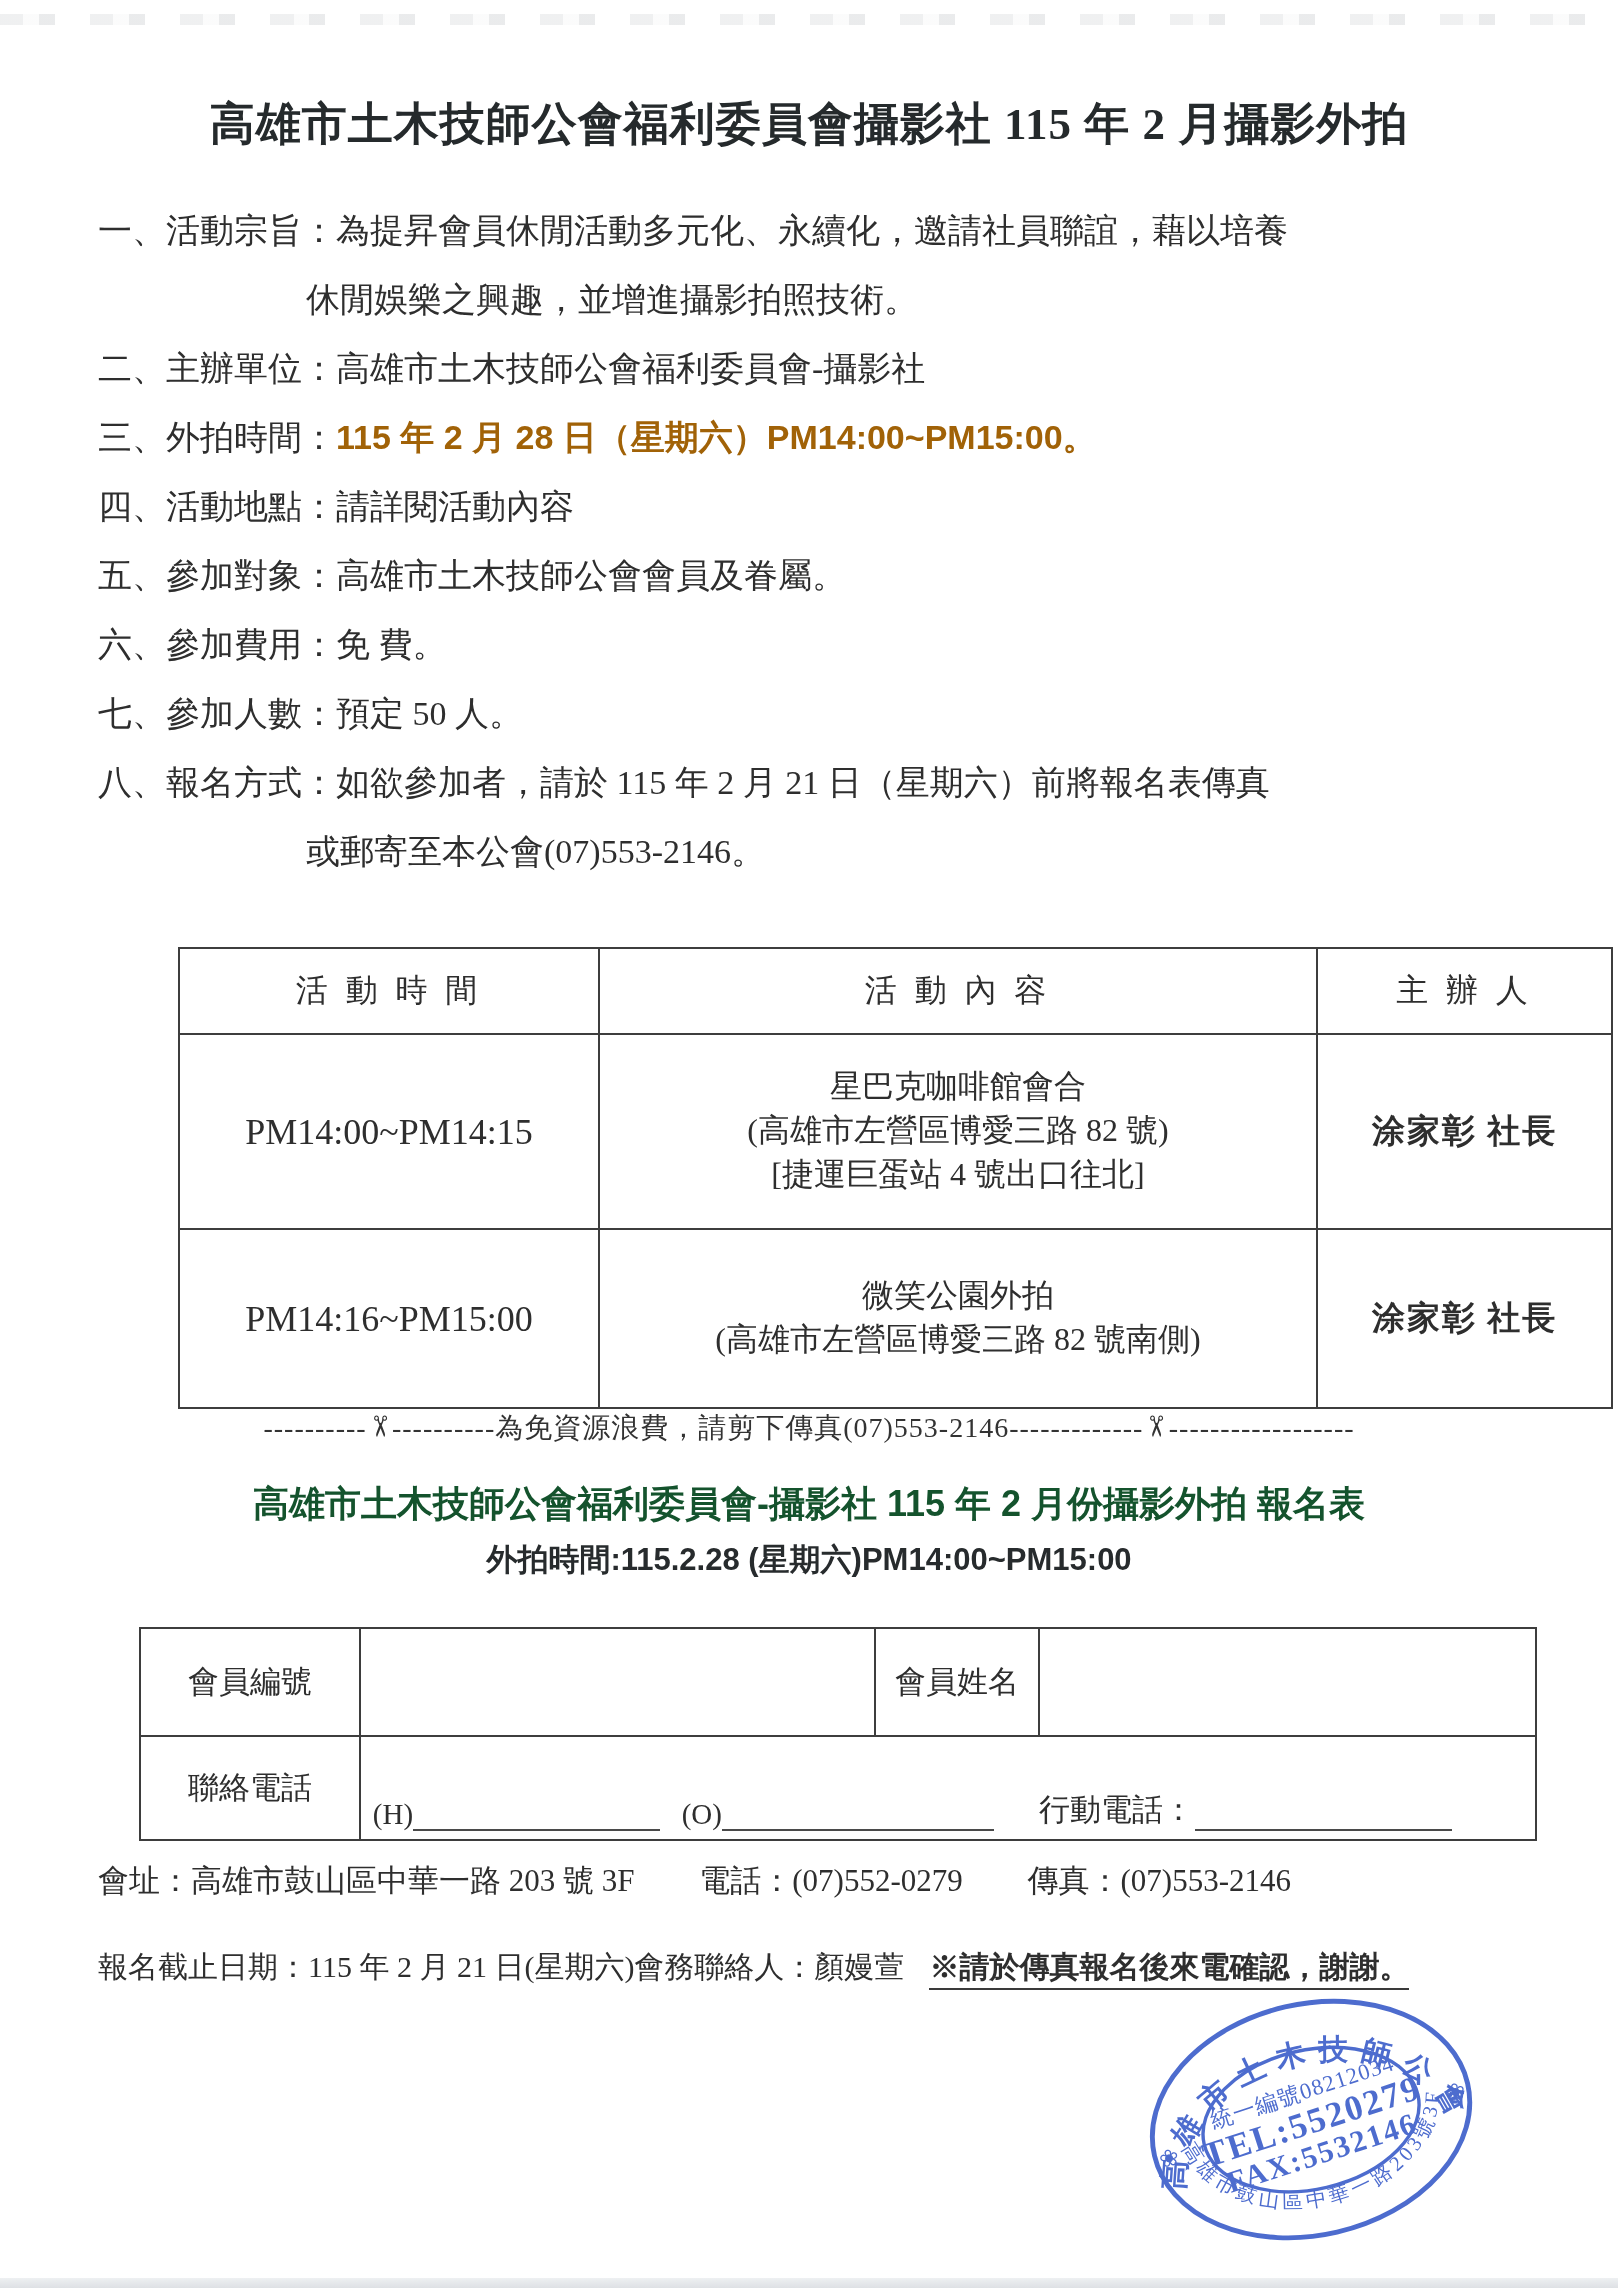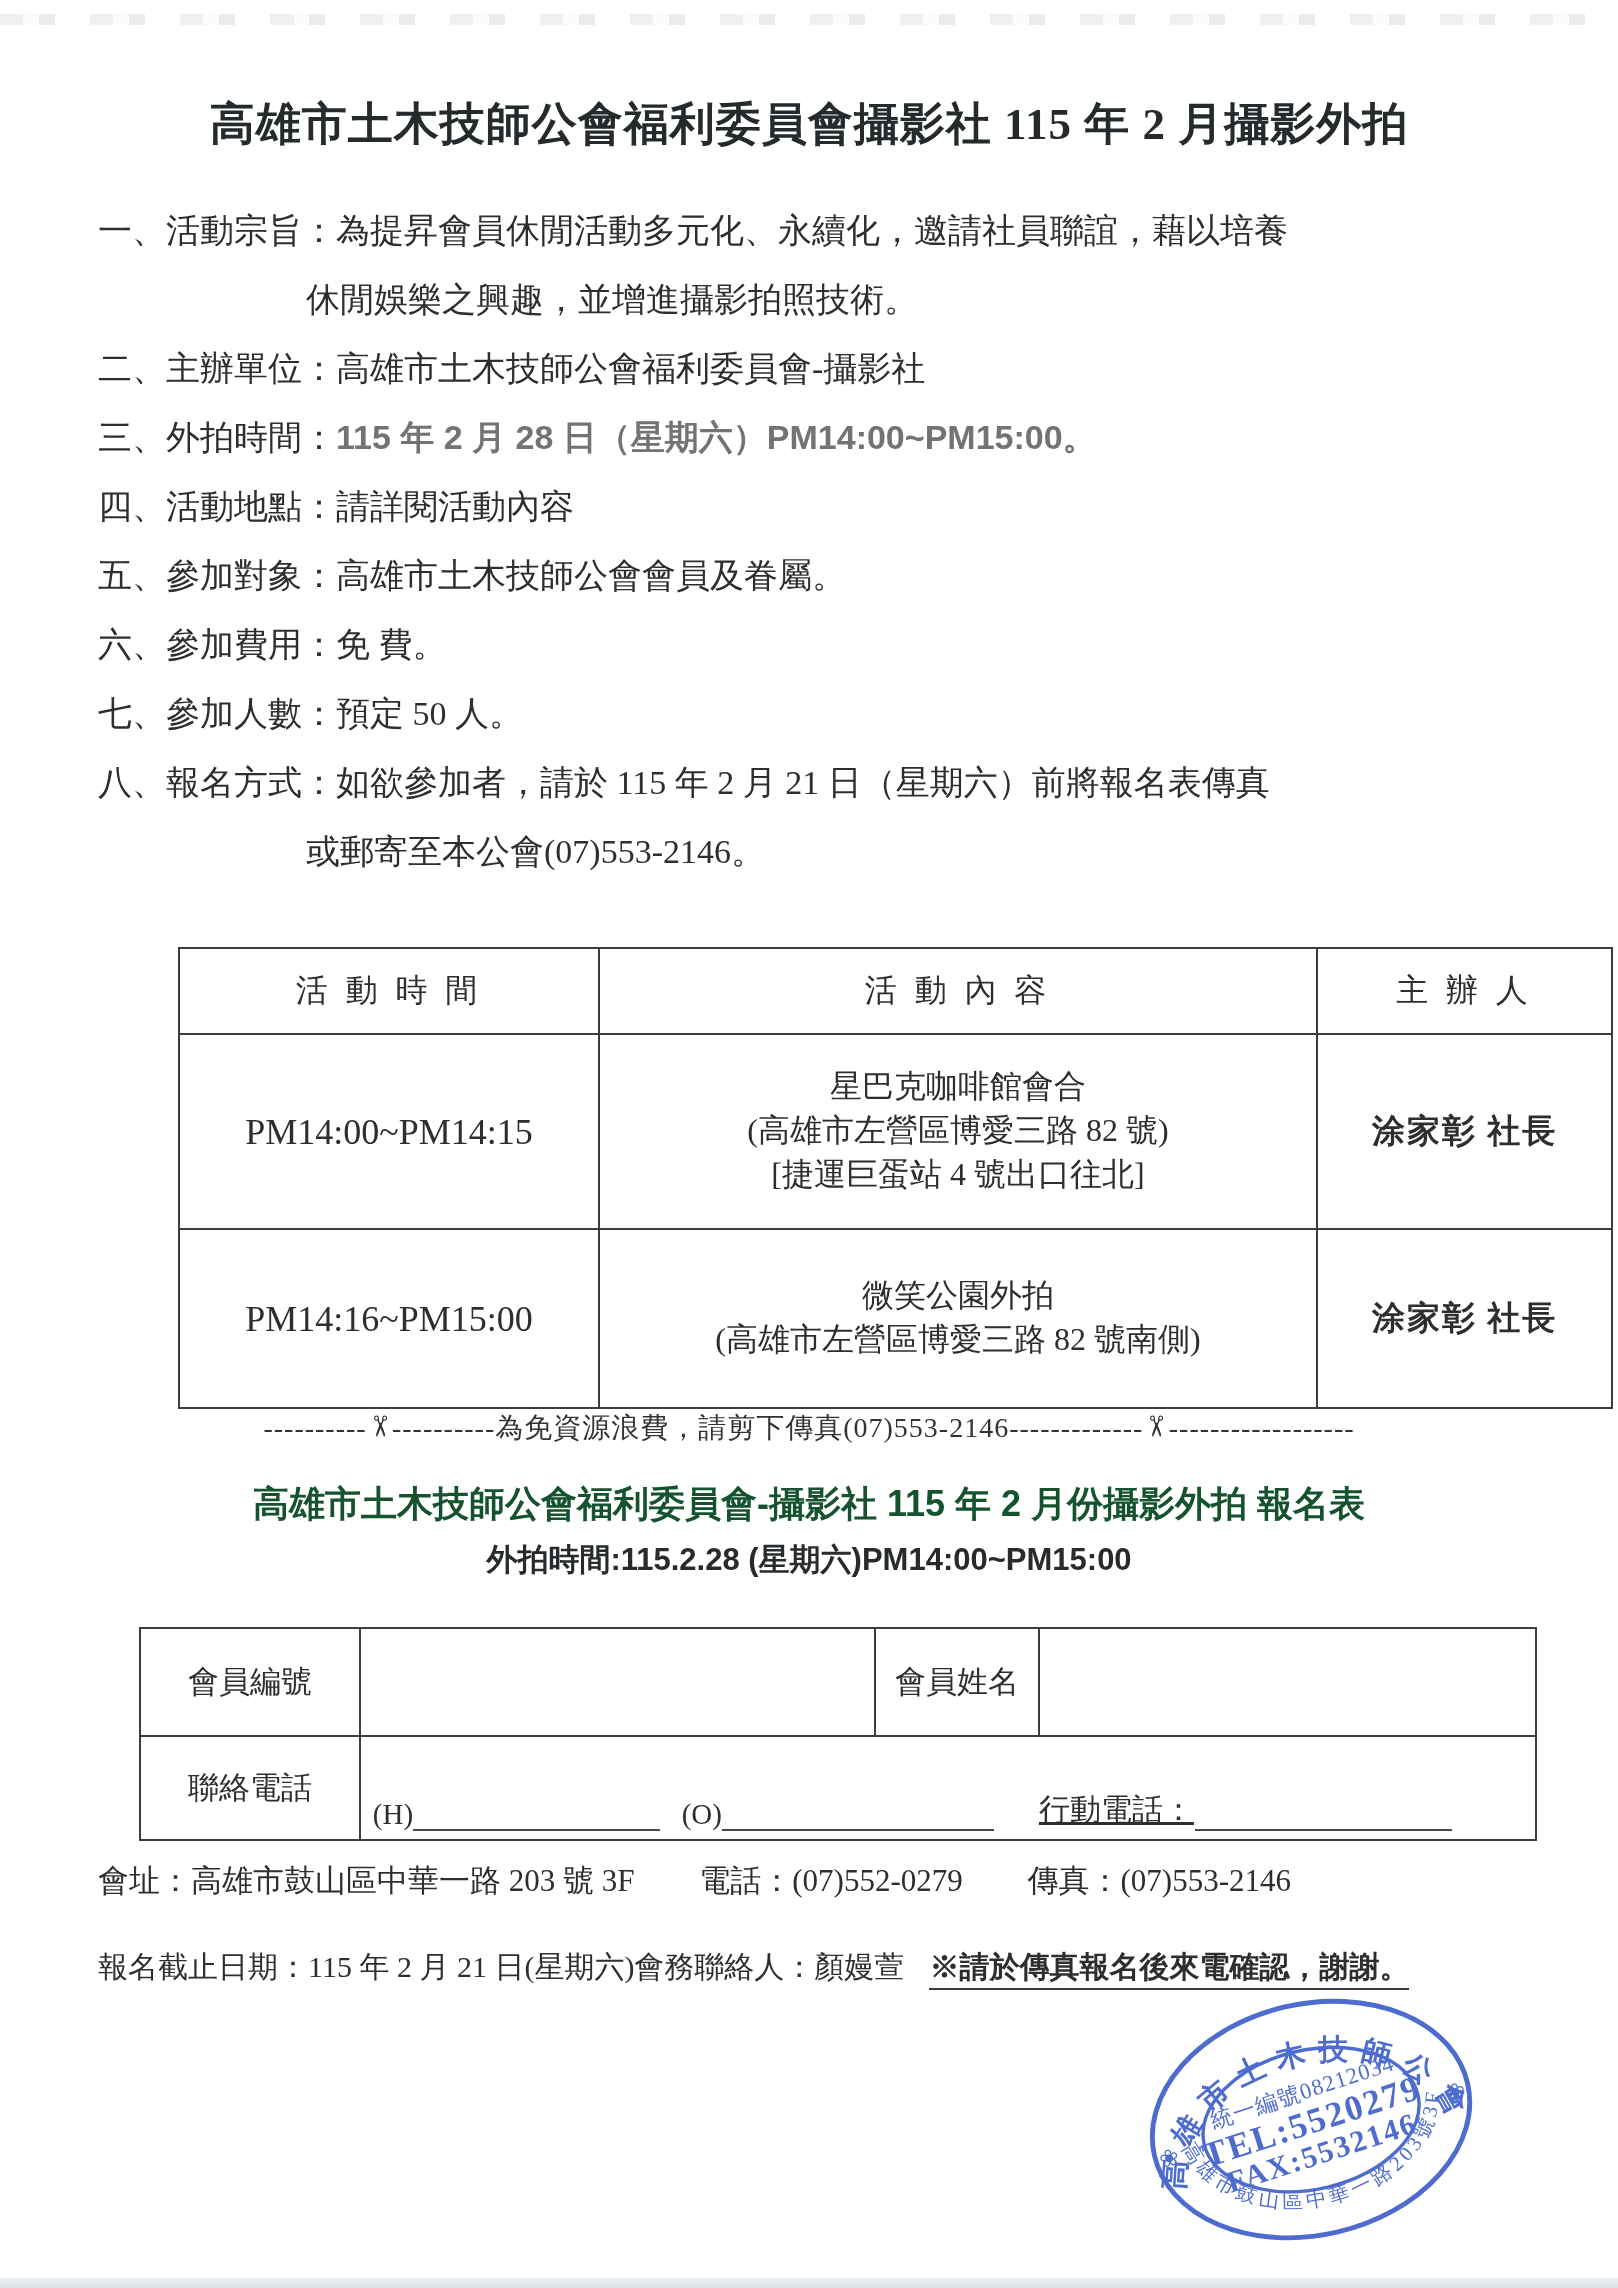--- a/index.html
+++ b/index.html
@@ -24,21 +24,21 @@
     background:linear-gradient(#eef0f2,#dcdfe3);
   }
   .doc-title{
     position:absolute;top:94px;left:0;width:100%;
     text-align:center;font-size:45px;font-weight:bold;color:#252a2c;
     letter-spacing:1px;
   }
   .notice{position:absolute;top:196px;left:98px;width:1451px;}
   .n-line{height:69px;line-height:69px;font-size:34px;white-space:nowrap;}
   .n-line.indent{padding-left:208px;}
-  .bold-sans{font-family:"Liberation Sans","DejaVu Sans",sans-serif;font-weight:bold;color:#737373;}
+  .bold-sans{font-family:"Liberation Sans","DejaVu Sans",sans-serif;font-weight:bold;color:#a16207;}
   
   .sched{
     position:absolute;left:178px;top:947px;width:1331px;height:392px;
     border-collapse:collapse;table-layout:fixed;
   }
   .sched th,.sched td{border:2px solid #3d3d3d;padding:16px;text-align:center;vertical-align:middle;}
   .sched{border:2.9px solid #3d3d3d;}
   .sched th{height:52px;font-size:32px;font-weight:normal;letter-spacing:4.9px;border-bottom-width:2.9px;}
   .col-time{width:386px;}
   .col-act{width:684px;}
@@ -81,21 +81,21 @@
   .reg-r2{height:104px;}
   .phone-cell{position:relative;}
   .phone-line{
     position:absolute;left:11.8px;right:13.7px;bottom:7.8px;
     font-size:29px;white-space:nowrap;display:flex;align-items:flex-end;
   }
   .blank{display:inline-block;border-bottom:2.9px solid #4a4a4a;height:35px;}
   .b1{width:247px;margin-right:21.6px;}
   .b2{width:272px;margin-right:45px;}
   .b3{width:257px;}
-  .mobile-lbl{font-size:31px;margin-right:1px;text-decoration:underline;}
+  .mobile-lbl{font-size:31px;margin-right:1px;}
   
   .foot1{position:absolute;top:1860px;left:98px;font-size:31px;white-space:nowrap;}
   .foot1 .seg{margin-right:57px;}
   .foot2{position:absolute;top:1947px;left:98px;font-size:30px;white-space:nowrap;}
   .foot2 .note{border-bottom:2.9px solid #3a3a3a;padding-bottom:4.9px;margin-left:17.6px;font-weight:600;}
   
   .stamp-wrap{position:absolute;left:1143px;top:1996px;transform:rotate(-13deg);opacity:.88;}
   .stamp-line{fill:none;stroke:#3558c8;}
   .outer{stroke-width:5px;}
   .inner{stroke-width:3.5px;}

